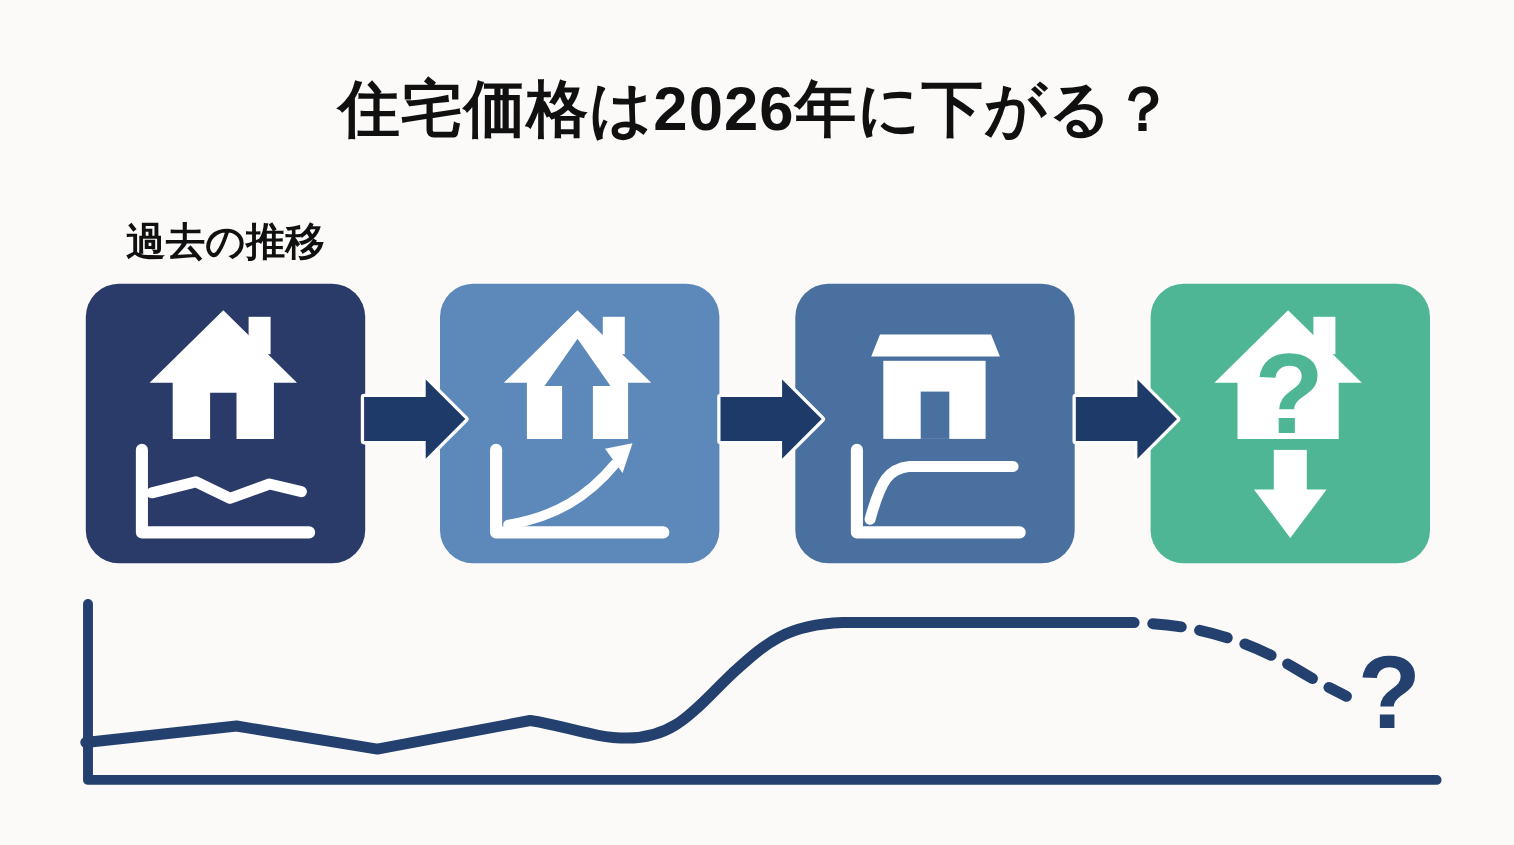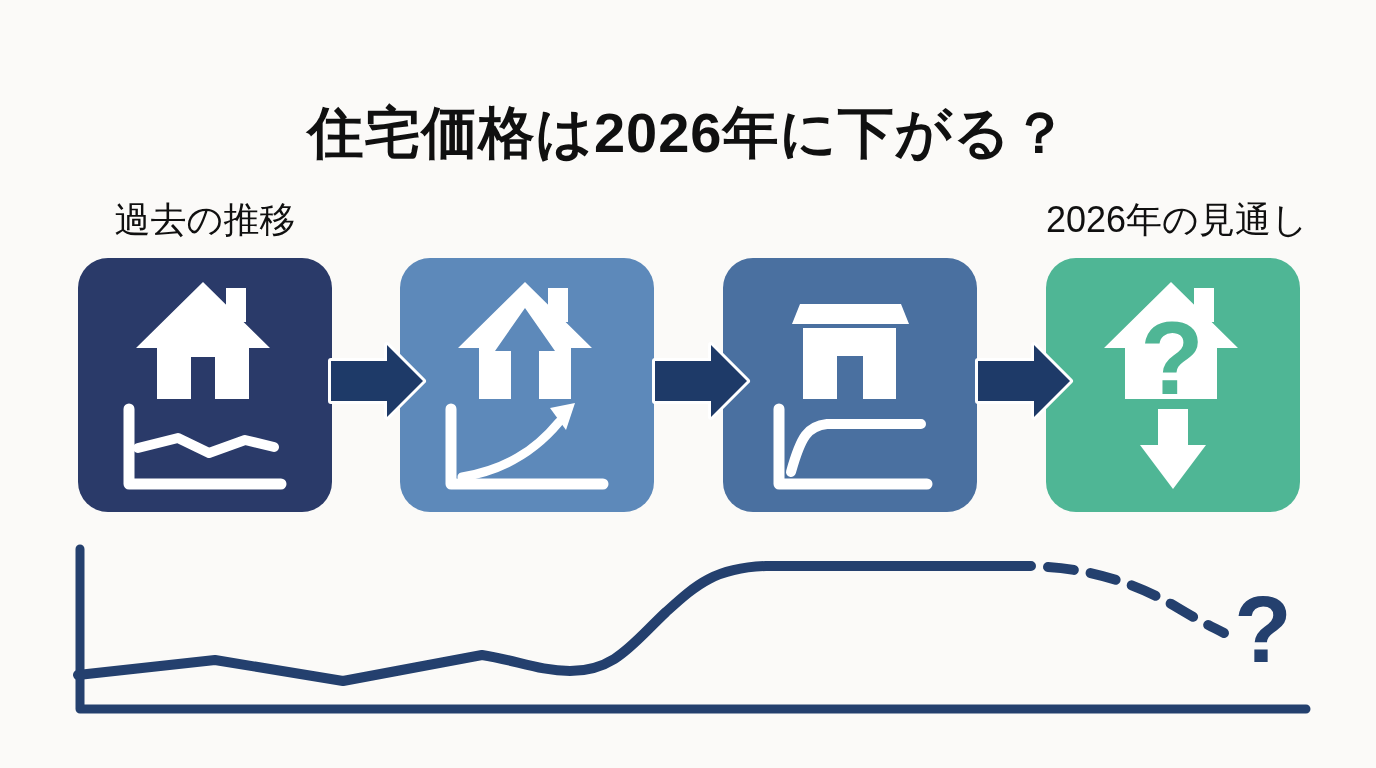--- a/index.html
+++ b/index.html
@@ -4,25 +4,25 @@
 <style>
   :root{
     --background:#fbfaf8; --text:#101010; --arrow:#1e3a68; --line:#24406e;
   }
   *{margin:0;padding:0;box-sizing:border-box;}
   html,body{width:1376px;height:768px;}
   body{font-family:"Liberation Sans","DejaVu Sans",sans-serif;}
   .stage{position:relative;width:1376px;height:768px;background:var(--background,#fbfaf8);overflow:hidden;}
   .title{
     position:absolute;left:0;top:62px;width:1376px;text-align:center;
-    font-size:56px;font-weight:900;color:var(--text,#101010);letter-spacing:1px;margin-top:34px;
+    font-size:56px;font-weight:900;color:var(--text,#101010);letter-spacing:1px;
   }
   .step-label{
     position:absolute;top:197px;width:254px;height:46px;line-height:46px;
-    text-align:center;white-space:nowrap;font-size:36px;font-weight:400;
+    text-align:center;white-space:nowrap;font-size:36px;font-weight:700;
     color:var(--text,#101010);
   }
   .box{
     position:absolute;top:258px;width:254px;height:254px;border-radius:30px;
   }
   .box svg{display:block;width:254px;height:254px;}
   .glyph-stroke{fill:none;stroke:#ffffff;stroke-linecap:round;stroke-linejoin:round;}
   .arrow{position:absolute;top:345px;overflow:visible;}
   .arrow polygon{
     fill:var(--arrow,#1e3a68);stroke:#ffffff;stroke-width:6;stroke-linejoin:round;
@@ -36,21 +36,20 @@
   .house-qmark{font-size:104px;font-weight:900;text-anchor:middle;font-family:inherit;}
 </style>
 </head>
 <body>
 
 <div class="stage">
 
   <h1 class="title">住宅価格は2026年に下がる？</h1>
 
   <div class="step-label" style="left:78px">過去の推移</div>
-  <div class="step-label" style="left:1046px">2026年の見通し</div>
 
   <div class="box" style="left: 78px; background-color: rgb(42, 58, 105); color: rgb(42, 58, 105);">
     <svg viewBox="0 0 254 254">
       <g>
         <rect x="148" y="30" width="20" height="34" fill="#ffffff"></rect>
         <path d="M125 24 L58 90 L79 90 L79 141 L113 141 L113 99 L137 99 L137 141 L171 141 L171 90 L192 90 Z" fill="#ffffff"></path>
       </g>
       <g>
         <path class="glyph-stroke" stroke-width="11" d="M51 151 L51 226 L203 226"></path>
         <path class="glyph-stroke" stroke-width="10" d="M60 190 L100 180 L131 195 L167 182 L196 189"></path>

